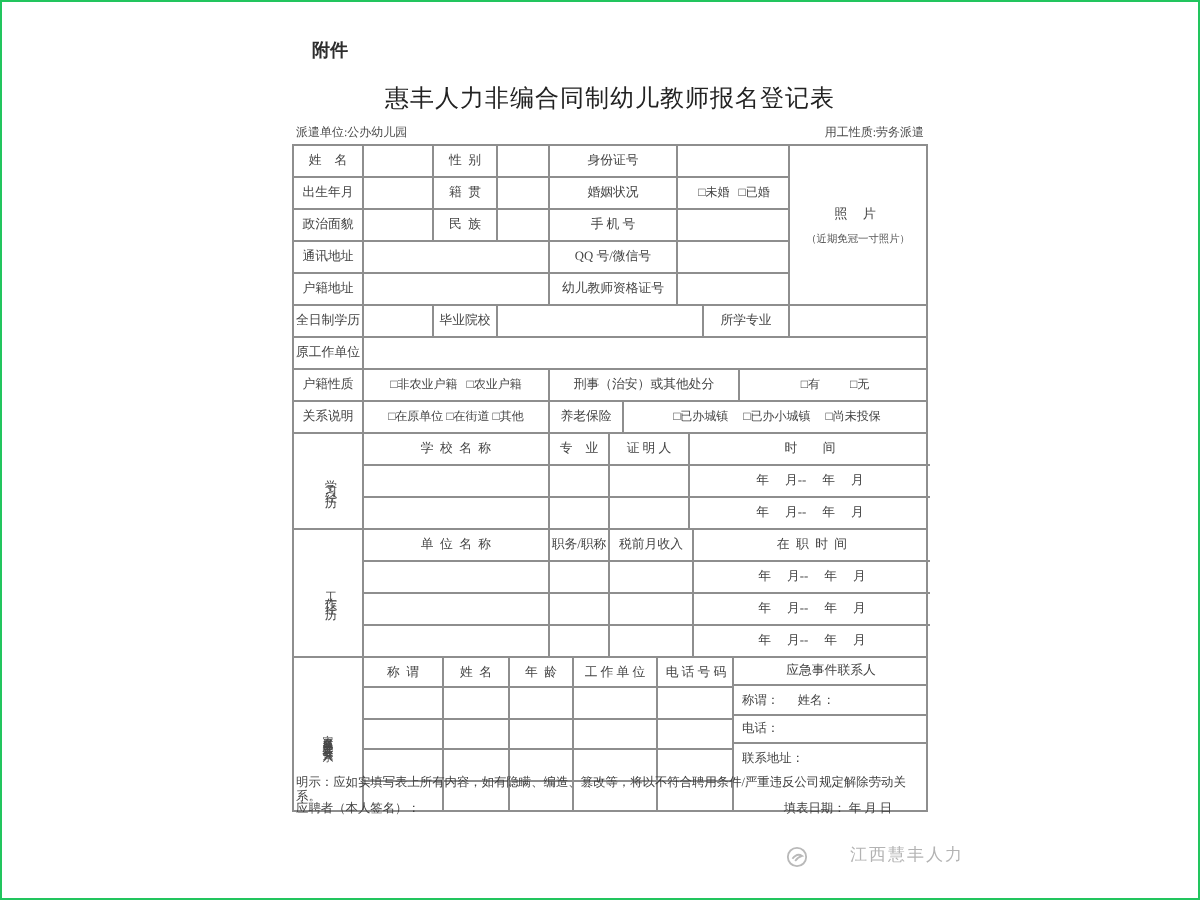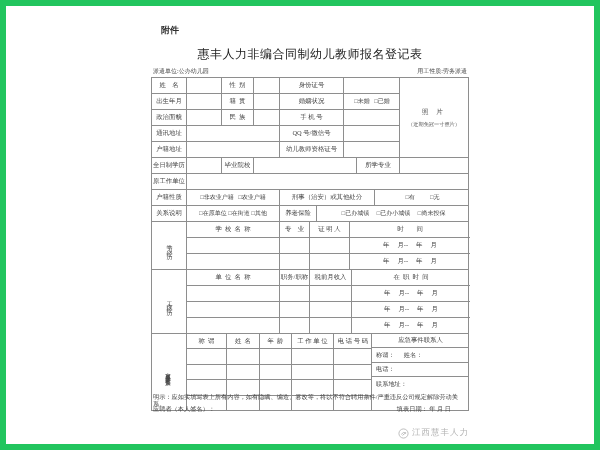--- a/index.html
+++ b/index.html
@@ -1,17 +1,17 @@
 <!DOCTYPE html>
 <html><head>
 <meta charset="utf-8">
 <style>
   html,body{margin:0;padding:0;}
   body{width:600px;height:450px;background:#ffffff;font-family:"Liberation Serif","DejaVu Serif",serif;color:#3d3d3d;}
-  .canvas{position:relative;width:600px;height:450px;background:#fff;box-sizing:border-box;border:6px solid #22c55e;overflow:hidden;}
+  .canvas{position:relative;width:600px;height:450px;background:#fff;box-sizing:border-box;border:1px solid #22c55e;overflow:hidden;}
   .att{position:absolute;left:155px;top:18px;font-size:9px;font-weight:bold;color:#2e2e2e;}
   .title{position:absolute;left:145px;top:40px;width:318px;text-align:center;font-size:12px;font-weight:normal;color:#222;letter-spacing:.5px;}
   .subhead{position:absolute;left:147px;top:61px;width:314px;display:flex;justify-content:space-between;font-size:6px;color:#4a4a4a;}
   .table{position:absolute;left:145px;top:71px;width:318px;box-sizing:border-box;border:1px solid #8e8e8e;background:#fff;}
   .row{display:flex;height:15px;border-bottom:1px solid #8e8e8e;}
   .c{box-sizing:border-box;flex:0 0 auto;border-right:1px solid #8e8e8e;display:flex;align-items:center;justify-content:center;text-align:center;font-size:6.4px;color:#444;overflow:hidden;white-space:pre;}
   .c.end{border-right:none;}
   .c.opts{font-size:6px;}
   .w35{width:35px}.w32{width:32px}.w26{width:26px}.w64{width:64px}.w56{width:56px}
   .w93{width:93px}.w103{width:103px}.w43{width:43px}.w70{width:70px}.w283{width:283px}
@@ -32,21 +32,21 @@
   .fam .row{height:14.4px;}
   .fbody{display:flex;width:283px;}
   .fleft{width:185px;}
   .fleft .row:last-child{border-bottom:none;}
   .fright{width:98px;box-sizing:border-box;border-left:1px solid #8e8e8e;margin-left:-1px;display:flex;flex-direction:column;}
   .fright .fr{box-sizing:border-box;height:14.4px;border-bottom:1px solid #8e8e8e;font-size:6.2px;color:#444;display:flex;align-items:center;padding-left:4px;white-space:pre;}
   .fright .fr.hd{justify-content:center;padding-left:0;font-size:6.4px;}
   .fright .fr.tall{height:28.8px;border-bottom:none;align-items:flex-start;padding-top:3px;}
   .note{position:absolute;left:147px;top:388px;width:316px;font-size:6.2px;color:#3f3f3f;line-height:1.1;}
   .signrow{position:absolute;left:147px;top:399px;width:316px;display:flex;justify-content:space-between;box-sizing:border-box;padding-right:18px;font-size:6.2px;color:#3f3f3f;}
-  .watermark{position:absolute;left:392px;top:421px;display:flex;align-items:center;gap:3px;color:#b3b3b3;}
+  .watermark{position:absolute;left:392px;top:421px;display:flex;align-items:center;gap:21px;color:#b3b3b3;}
   .watermark .wm-text{font-size:8.5px;letter-spacing:1px;}
   .wm-icon{width:11px;height:11px;}
 </style>
 </head>
 <body>
 
 <div class="canvas">
 
   <div class="att">附件</div>
   <div class="title">惠丰人力非编合同制幼儿教师报名登记表</div>

